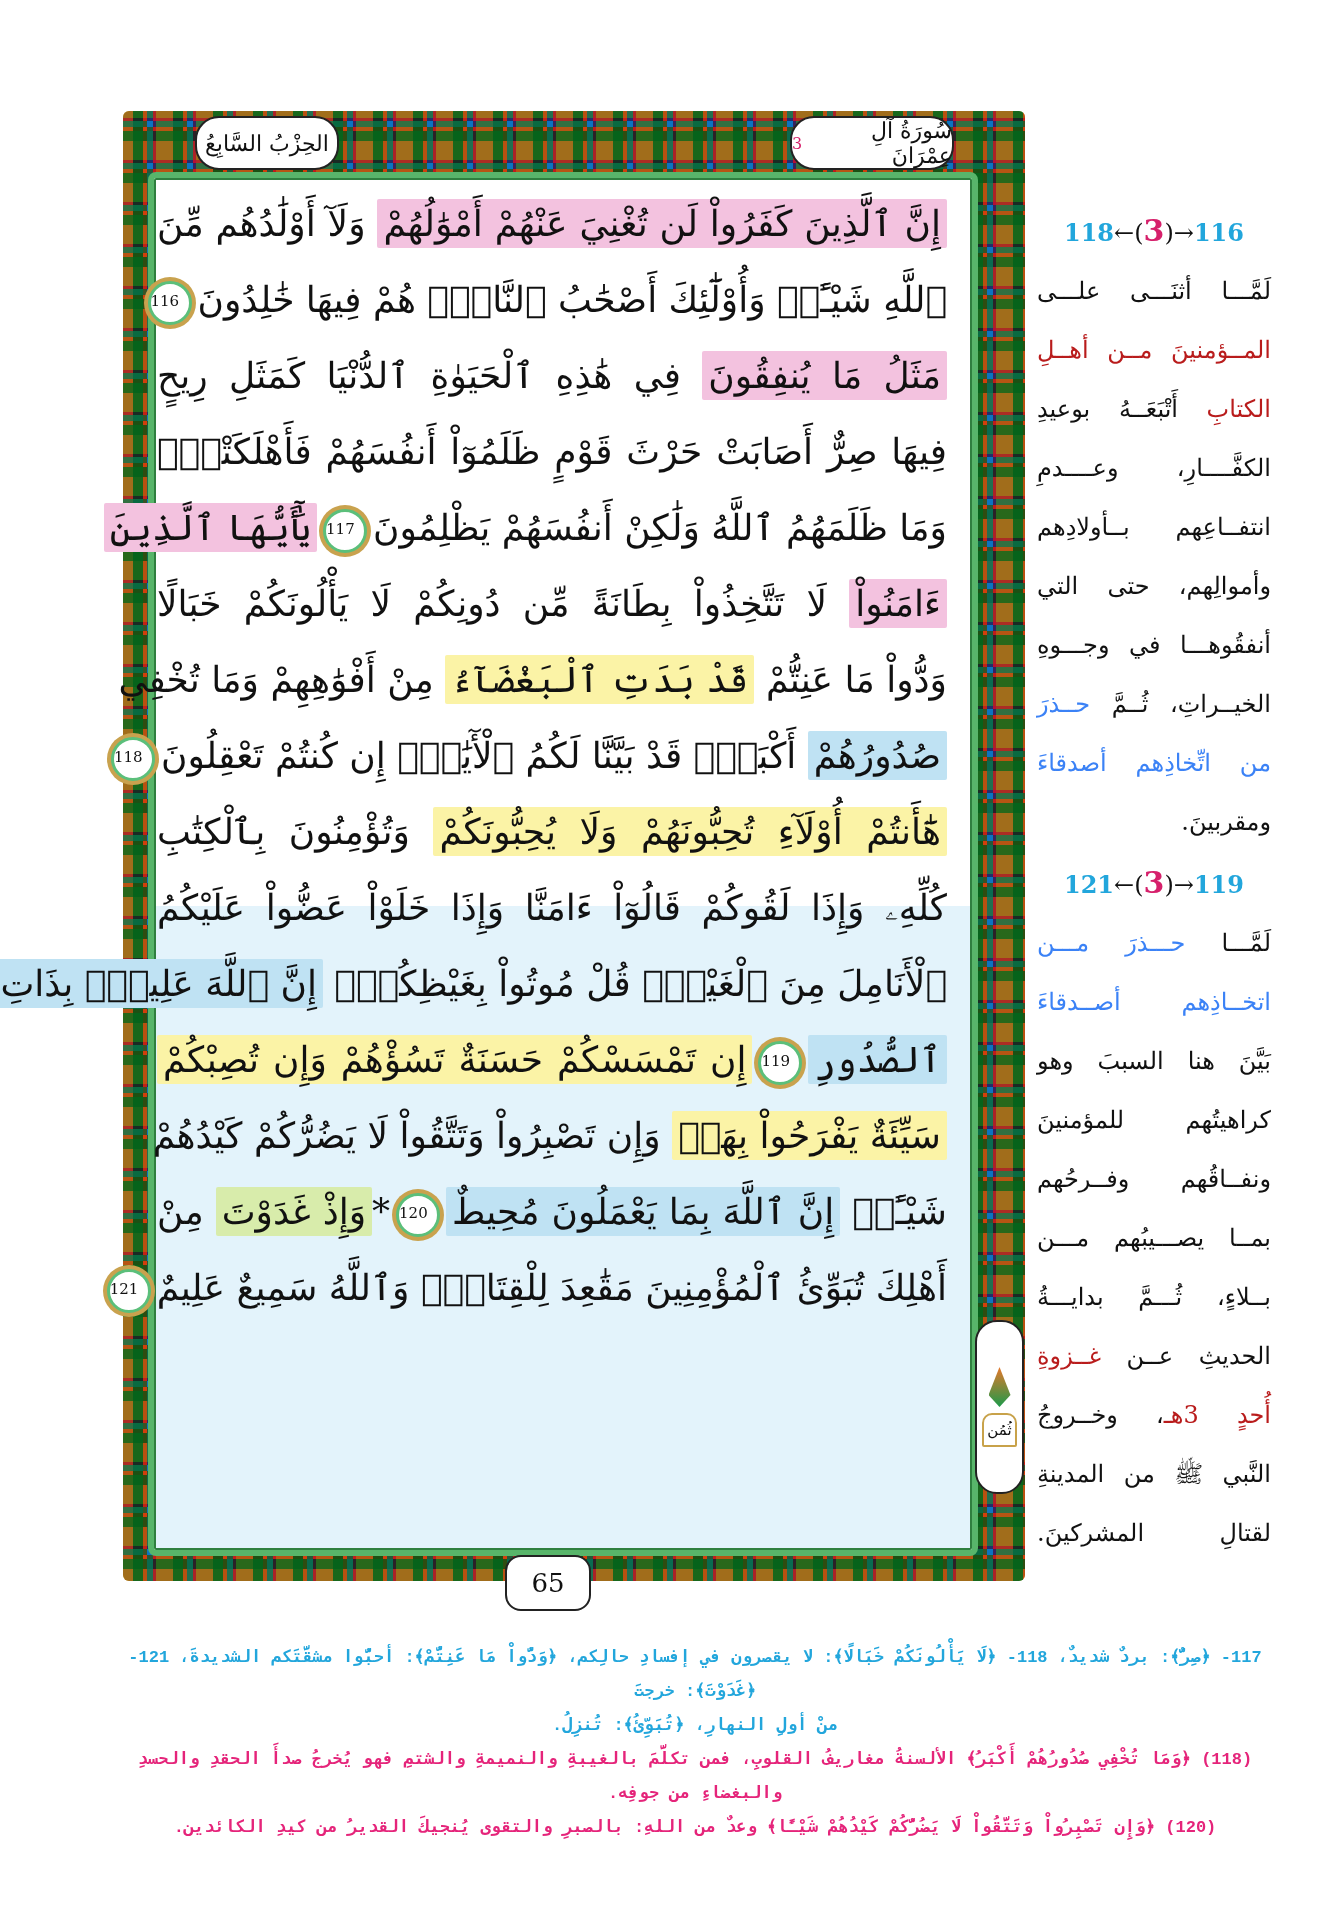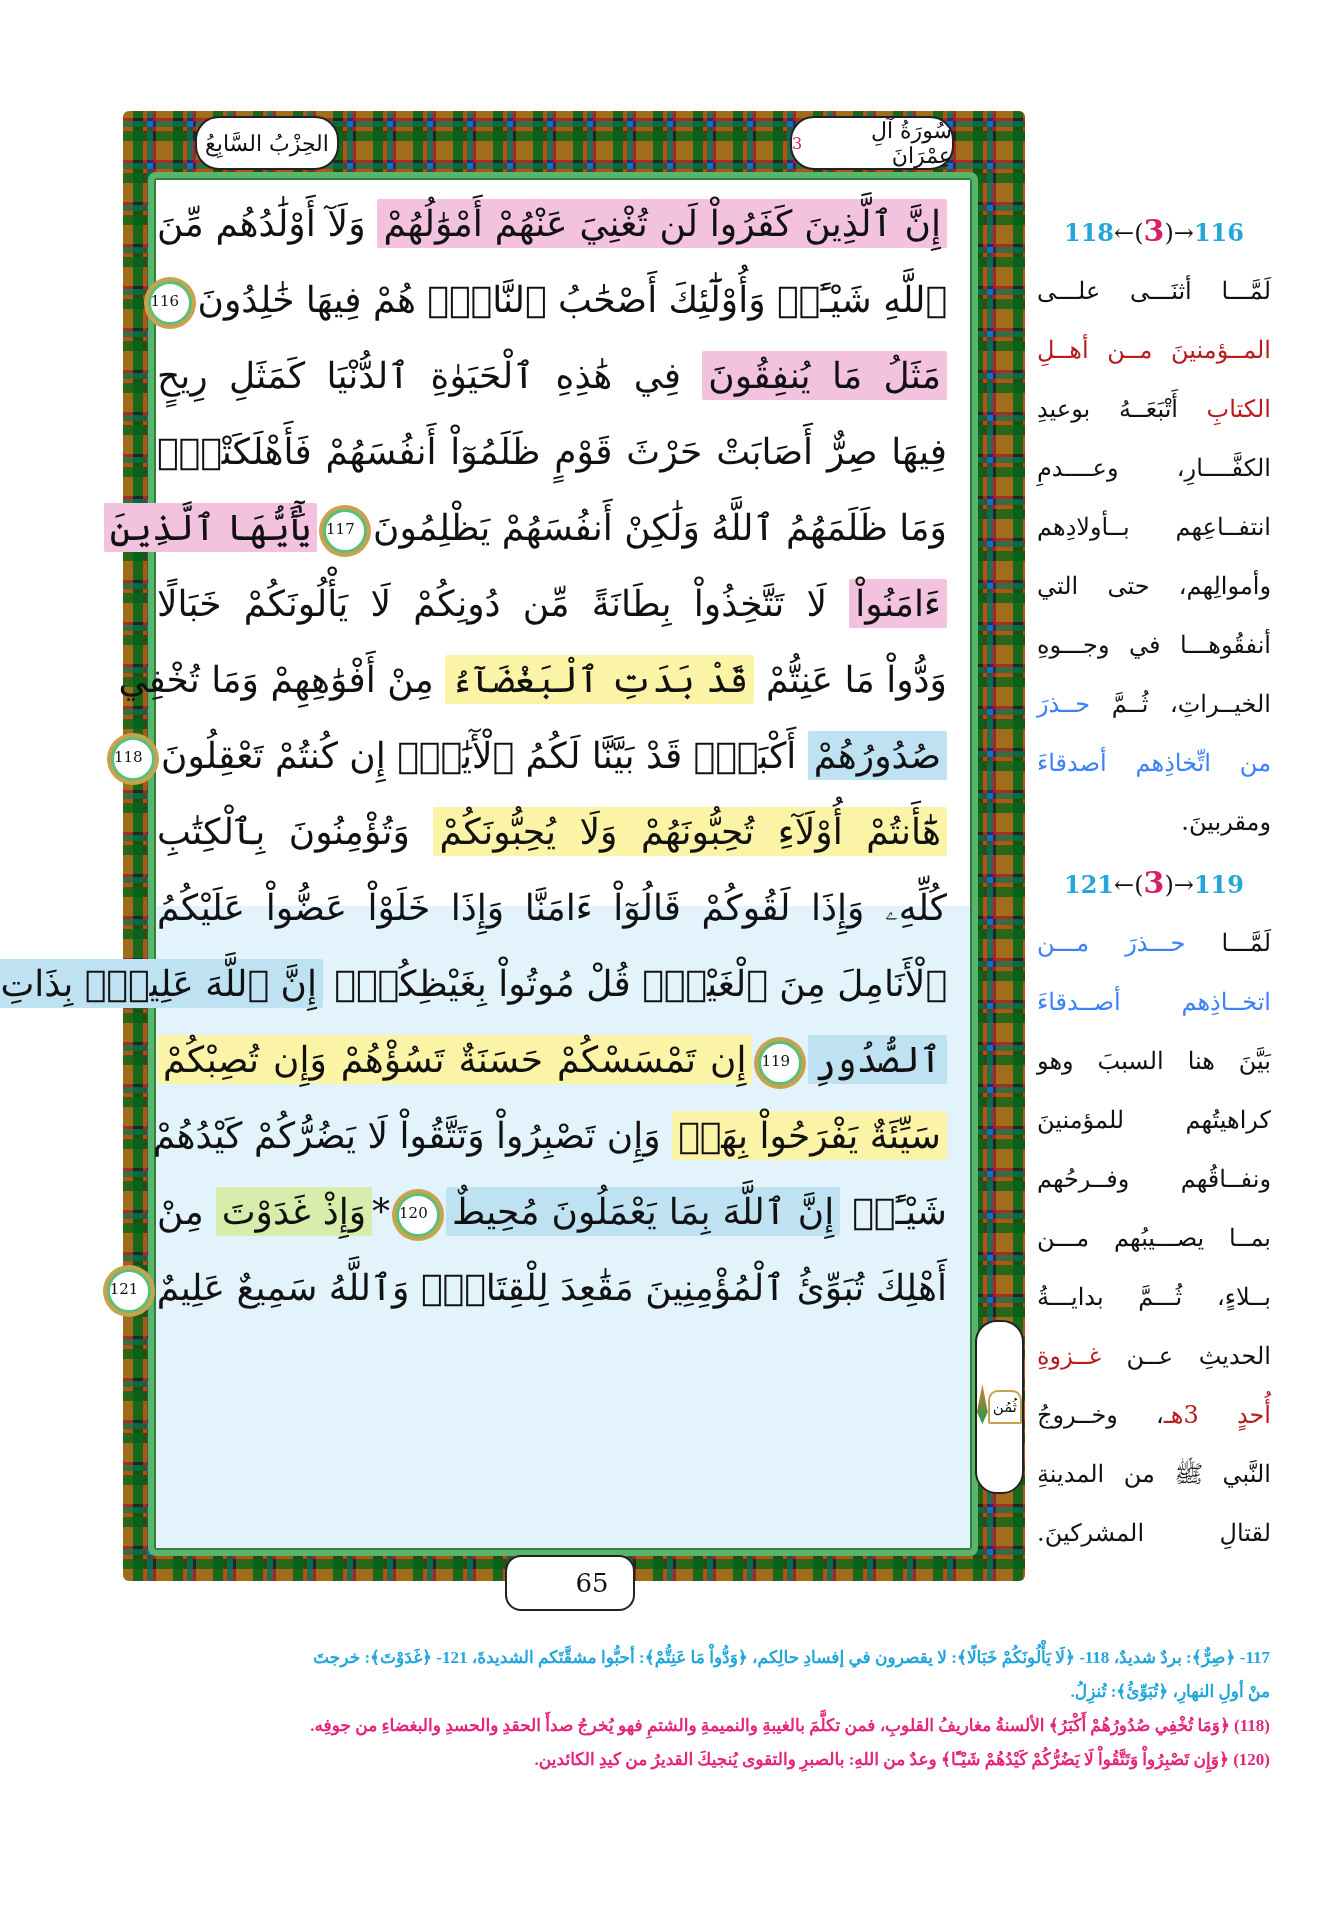--- a/index.html
+++ b/index.html
@@ -14,46 +14,46 @@
     mix-blend-mode:multiply; border-radius:6px; }
   .frame-green { position:absolute; left:148px; top:172px; width:818px; height:1372px;
     border:6px solid #58b56a; border-radius:8px; background:#ffffff; box-shadow: inset 0 0 0 2px #2f7f3f; }
   .blue-zone { position:absolute; left:2px; right:2px; top:728px; bottom:2px; background:#e3f3fb; }
   .hdr-pill { position:absolute; top:116px; height:50px; background:#fff; border:2px solid #222;
     border-radius:24px; display:flex; align-items:center; justify-content:center;
     font-family:"DejaVu Serif", serif; font-size:22px; direction:rtl; }
   .hdr-pill .num { color:#d6206b; font-size:16px; margin-right:6px; }
   .page-num { position:absolute; left:505px; top:1555px; width:82px; height:52px; background:#fff;
     border:2px solid #222; border-radius:16px; display:flex; align-items:center; justify-content:center;
-    font-family:"DejaVu Serif", serif; font-size:26px;padding-left:44px; }
+    font-family:"DejaVu Serif", serif; font-size:26px; }
   .verses { position:absolute; left:157px; top:186px; width:790px; direction:rtl; }
   .vline { height:76px; line-height:76px; font-family:"DejaVu Serif", serif; font-size:36px;
     white-space:nowrap; text-align:justify; text-align-last:justify; position:relative; }
   .hl { padding:4px 6px; border-radius:2px; }
   .hl-pink { background:#f3c2df; }
   .hl-yellow { background:#fbf3a6; }
   .hl-blue { background:#bfe2f3; }
   .hl-green { background:#d8ecab; }
   .ayah { display:inline-block; width:38px; height:38px; line-height:34px; border-radius:50%;
     border:3px solid #5bbf7a; background:#fff; box-shadow:0 0 0 4px #c9a24e; font-size:15px;
     text-align:center; vertical-align:middle; direction:ltr; margin:0 6px; }
   .hizb { position:absolute; left:975px; top:1320px; width:45px; height:170px; background:#fff;
-    border:2px solid #222; border-radius:22px; display:flex; flex-direction:row; align-items:center; justify-content:center; }
+    border:2px solid #222; border-radius:22px; display:flex; flex-direction:column; align-items:center; justify-content:center; }
   .hizb .orn { width:22px; height:40px; background:linear-gradient(#e6782b,#1d9a4a); clip-path:polygon(50% 0,100% 70%,50% 100%,0 70%); margin-bottom:6px; }
   .hizb .lbl { border:2px solid #c8a24a; border-radius:10px 10px 2px 2px; padding:6px 3px; font-size:15px; }
   .side { position:absolute; left:1037px; top:200px; width:234px; direction:rtl; text-align:justify;
     font-family:"DejaVu Serif", serif; font-size:24px; }
   .side .range { direction:ltr; text-align:center; font-weight:bold; font-size:24px; color:#22a6dc; height:62px; line-height:62px; }
   .side .range .mid { color:#d6206b; font-size:30px; }
   .side .arrow { color:#111; font-weight:normal; }
   .side .ln { height:59px; line-height:59px; white-space:nowrap; text-align-last:justify; }
   .c-pink { color:#b91c1c; }
   .c-blue { color:#3b82f6; }
   .footnotes { position:absolute; left:120px; top:1641px; width:1150px; direction:rtl;
-    font-family:Liberation Serif, serif; font-weight:bold; font-size:17px; }
+    font-family:Liberation Mono, monospace; font-weight:bold; font-size:17px;text-align:center; }
   .fn { line-height:34px; }
   .fn-blue { color:#22a6dc; }
   .fn-pink { color:#e5247a; }
 </style>
 </head>
 <body>
 
 <div class="frame-outer"></div>
 
 <div class="hdr-pill" style="left:148px;width:140px;margin-left:47px;">

